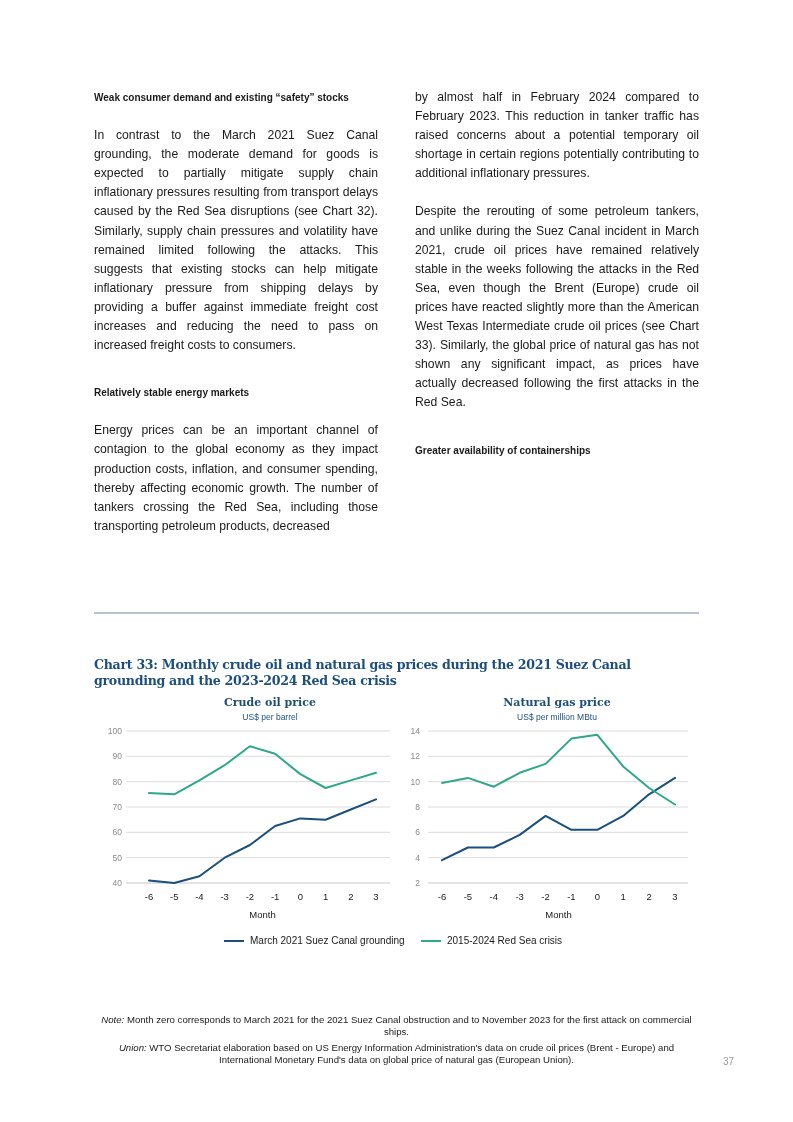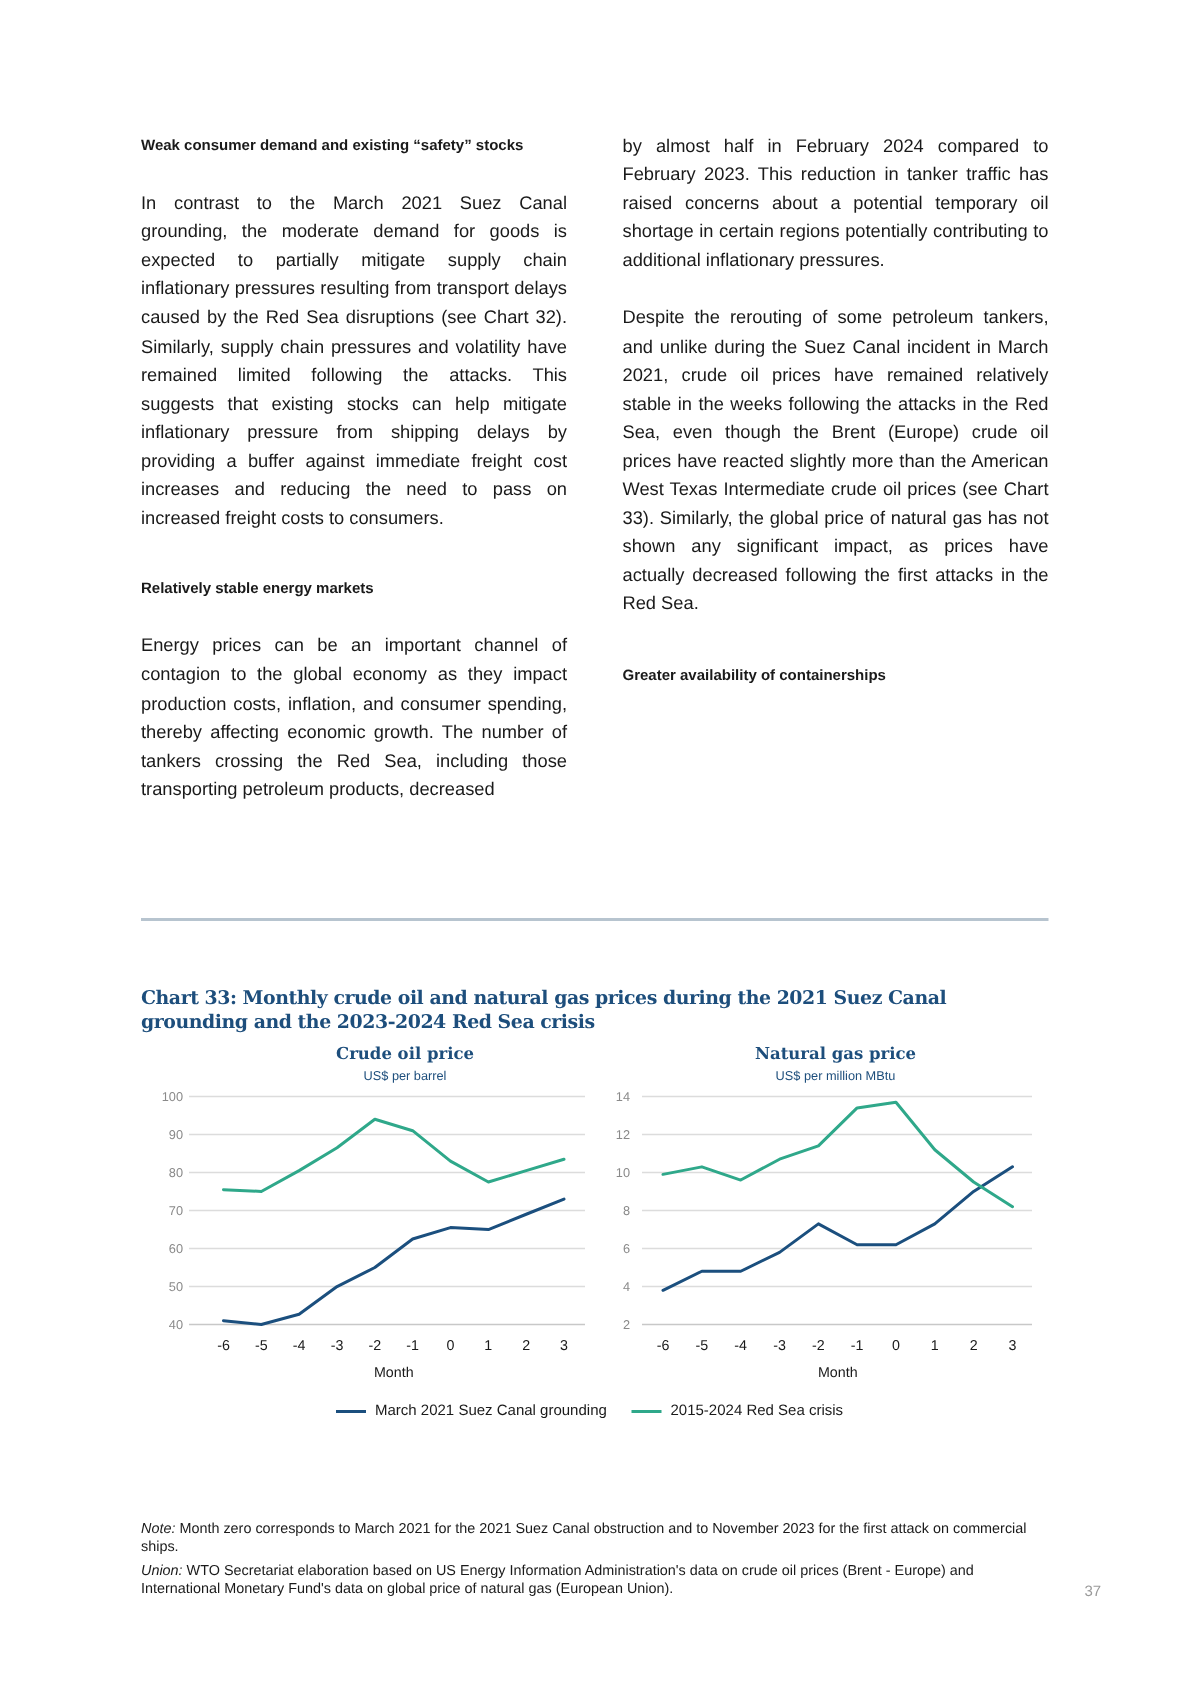--- a/index.html
+++ b/index.html
@@ -12,21 +12,21 @@
   .col p { margin: 0; }
   .gap { height: 19px; }
   .gap2 { height: 28px; }
   .chart-rule { position: absolute; left: 94px; top: 612px; width: 605px; height: 2px; background: #b7c4cf; }
   .chart-title { position: absolute; left: 94px; top: 621px; width: 605px; font-family: "DejaVu Serif", serif;
                  font-weight: bold; font-size: 12.6px; line-height: 16px; color: #1d4e7c; letter-spacing: -0.3px; margin-top: 36px; }
   svg.charts { position: absolute; left: 0; top: 680px; }
   .legend { position: absolute; left: 0; top: 935px; width: 793px; font-size: 10px; color: #1a1a1a; }
   .legend .item { position: absolute; display: flex; align-items: center; }
   .legend .swatch { width: 20px; height: 2px; margin-right: 6px; }
-  .notes { position: absolute; left: 94px; top: 1014px; width: 605px; font-size: 9.6px; line-height: 12px; color: #1a1a1a; }
+  .notes { position: absolute; left: 94px; top: 1014px; width: 605px; font-size: 9.6px; line-height: 12px; color: #1a1a1a; text-align: center; }
   .notes p { margin: 0 0 4px 0; }
   .notes em { font-style: italic; }
   .page-num { position: absolute; left: 723px; top: 1056px; font-size: 10px; color: #9a9a9a; }
 </style>
 </head>
 <body>
 
 <div class="col left">
   <h3>Weak consumer demand and existing “safety” stocks</h3>
   <div class="gap"></div>

